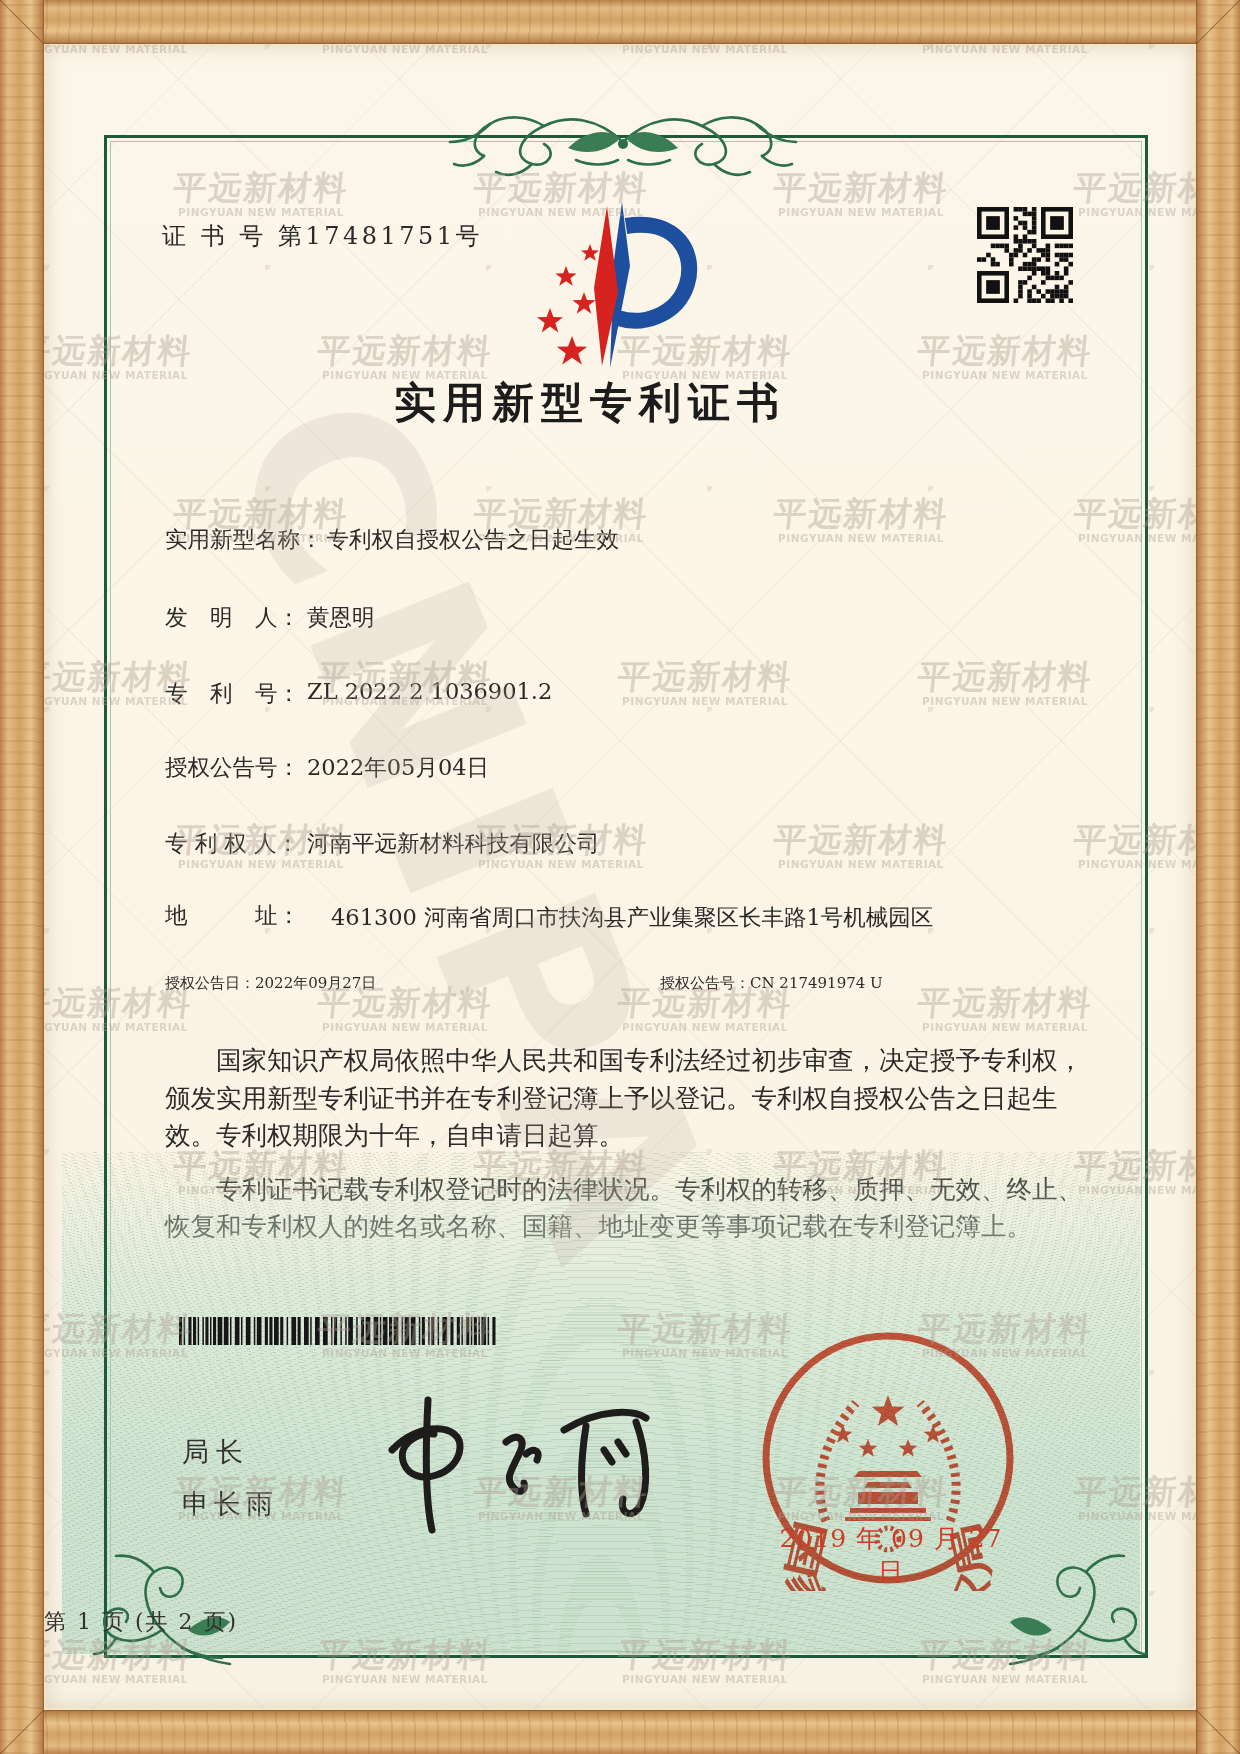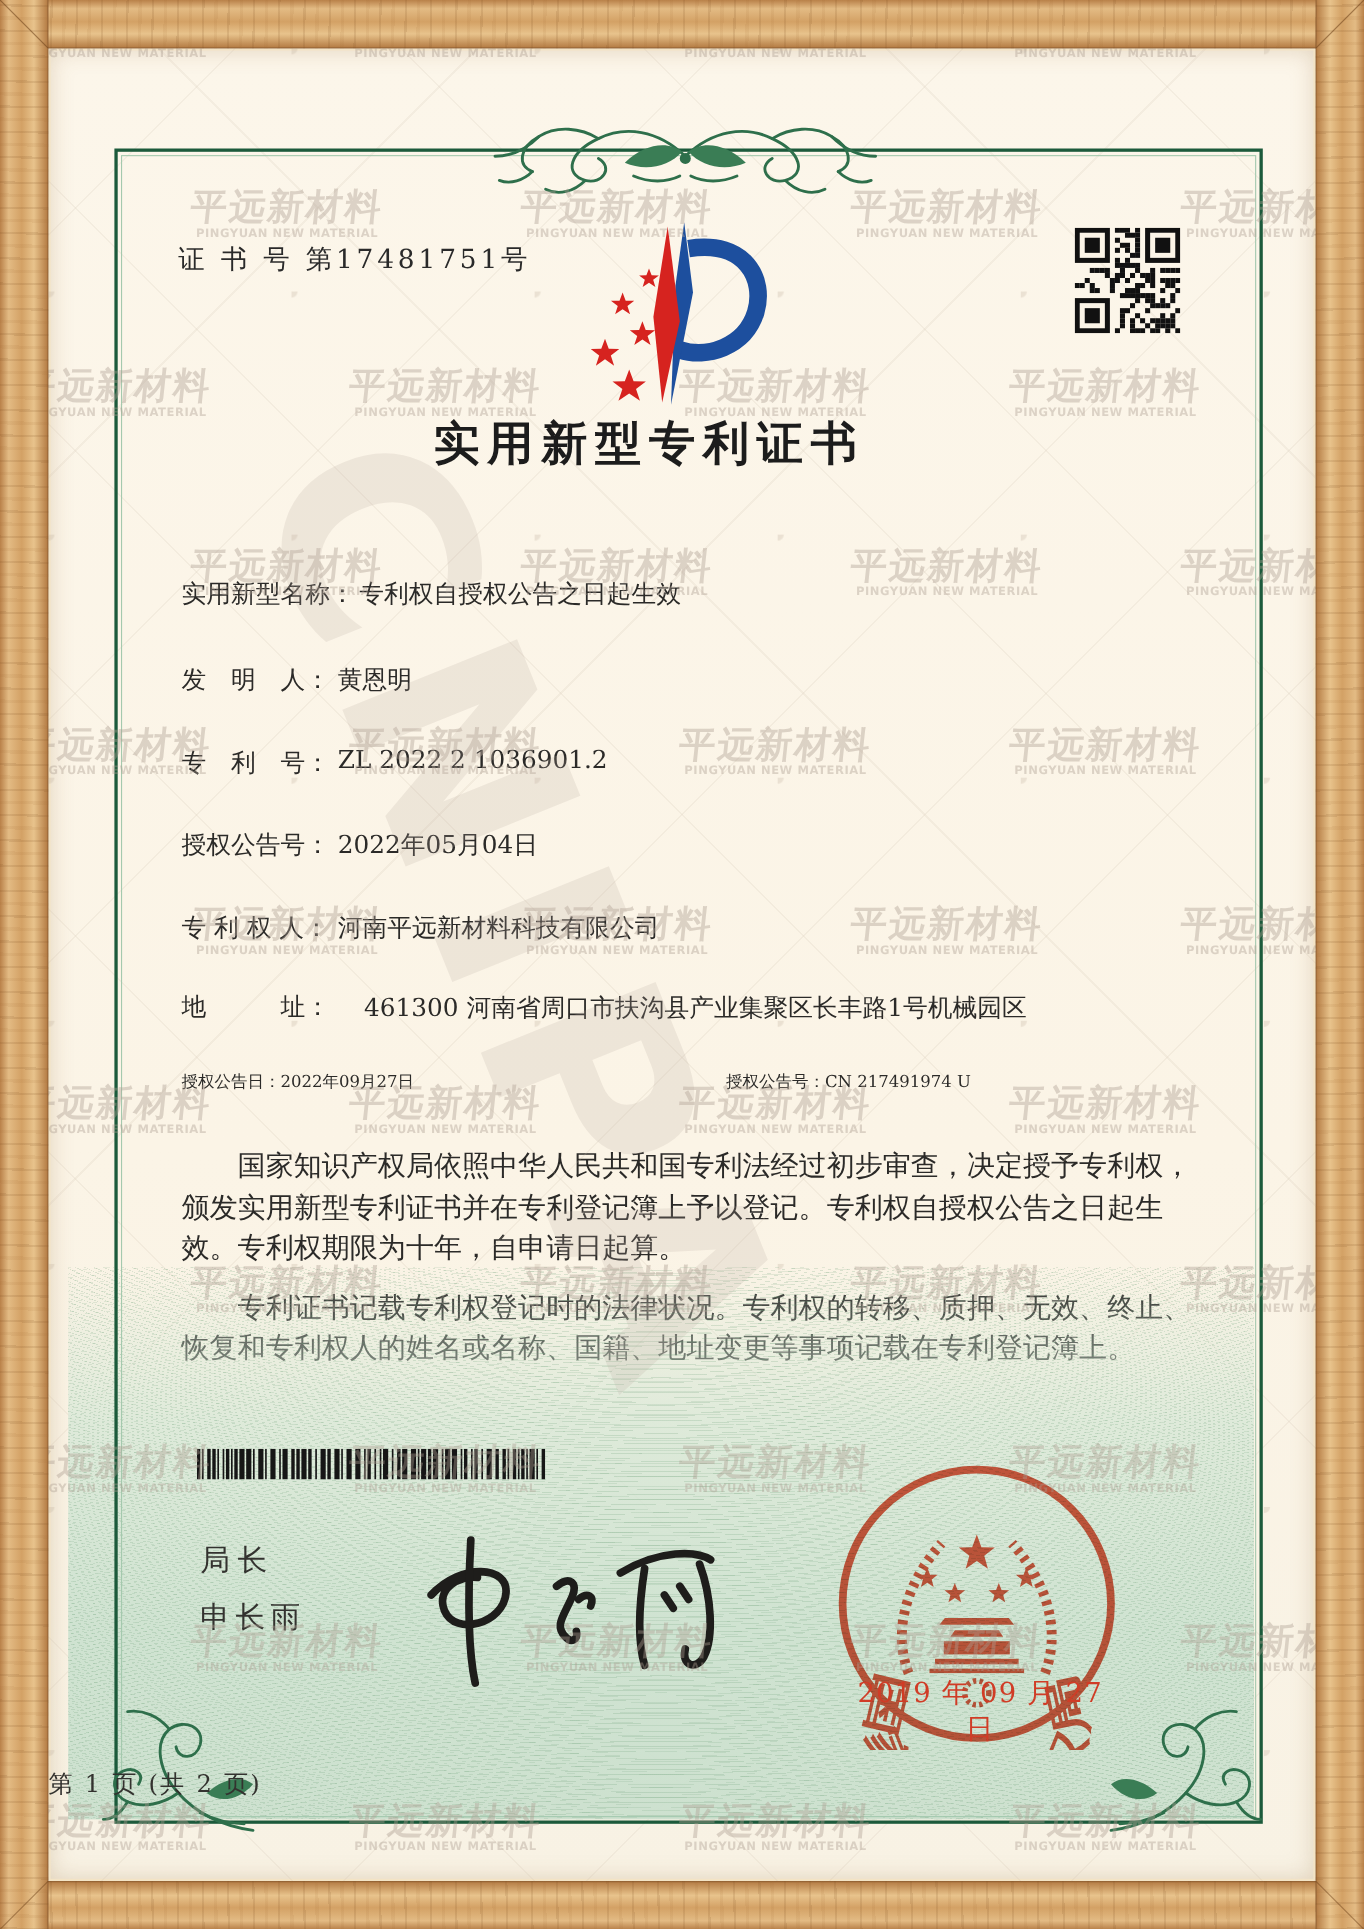--- a/index.html
+++ b/index.html
@@ -62,21 +62,21 @@
   #title{left:56px;top:331px;width:980px;text-align:center;font-size:42px;font-weight:bold;letter-spacing:7px;color:#1c1c1c;}
   .field-row{position:absolute;left:121px;width:950px;display:flex;font-size:22.5px;color:#2b2a28;}
   .field-label{flex:0 0 138px;white-space:nowrap;}
   .field-value{margin-left:4px;}
   .addr-value{width:640px;line-height:34px;margin-left:28px;}
   #grant-row{position:absolute;left:121px;top:930px;width:950px;font-size:15px;color:#2b2a28;}
   #grant-no-group{position:absolute;left:495px;top:0;}
   .body-text{position:absolute;left:121px;top:982px;width:932px;font-size:25.5px;line-height:37.5px;color:#2b2a28;}
   .body-text p{margin:16px 0 1px 0;text-indent:2em;}
   #barcode{left:135px;top:1273px;}
-  #signer{left:138px;top:1356px;font-family:"DejaVu Sans","Liberation Sans",sans-serif;font-size:27px;color:#33322f;letter-spacing:7px;}
+  #signer{left:138px;top:1390px;font-family:"DejaVu Sans","Liberation Sans",sans-serif;font-size:27px;color:#33322f;letter-spacing:7px;}
   #signer .signer-name{margin-top:16px;letter-spacing:5px;}
   #signature{left:320px;top:1340px;}
   
   #seal{position:absolute;left:711px;top:1281px;width:266px;height:266px;z-index:5;opacity:.93;mix-blend-mode:multiply;}
   #seal-date{position:absolute;left:727px;top:1478px;width:240px;text-align:center;z-index:5;
     color:#d03c26;font-size:25px;letter-spacing:1px;font-family:"DejaVu Serif",serif;}
   #page-note{left:0;top:1563px;width:1102px;font-size:22px;letter-spacing:2px;color:#33322f;}
   #cont-note{left:0;top:1628px;width:1102px;text-align:center;font-size:24px;letter-spacing:4px;color:#2b2a28;}
 </style>
 </head>

